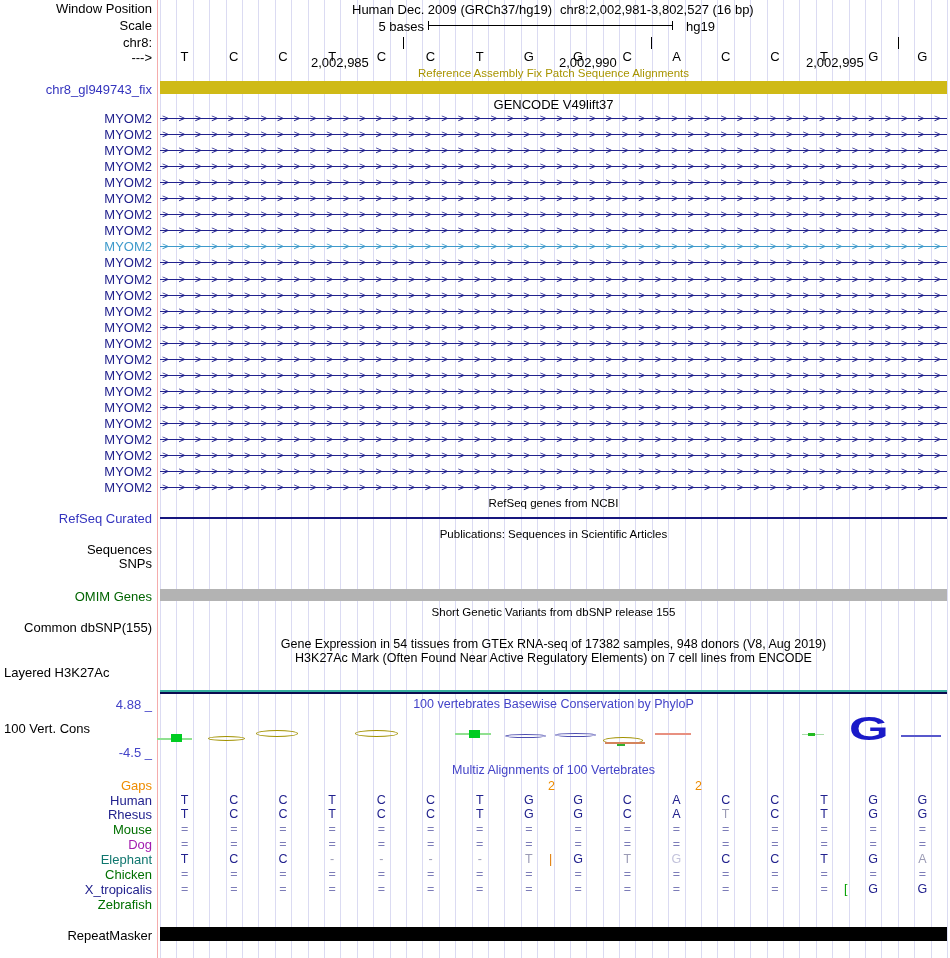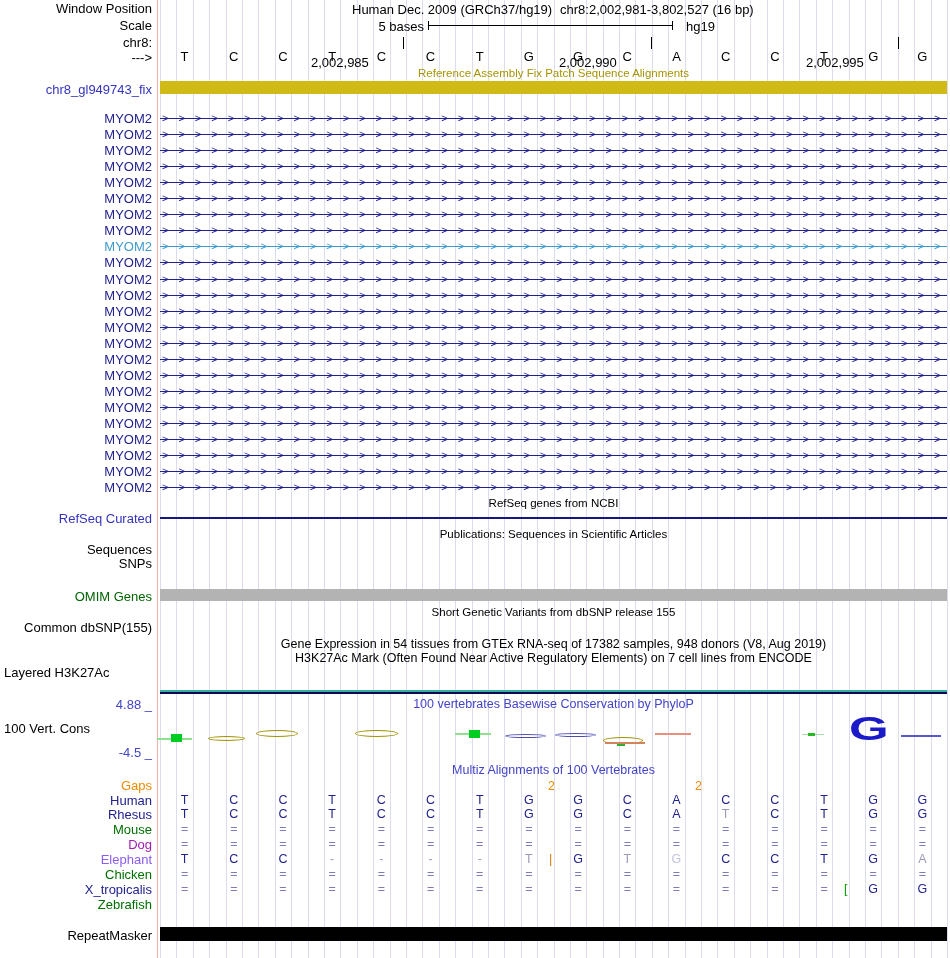--- a/index.html
+++ b/index.html
@@ -74,20 +74,21 @@
       <div class="seqb" style="left: 750.25px; top: 50px; width: 49.1875px;">C</div>
       <div class="seqb" style="left: 799.438px; top: 50px; width: 49.1875px;">T</div>
       <div class="seqb" style="left: 848.625px; top: 50px; width: 49.1875px;">G</div>
       <div class="seqb" style="left: 897.812px; top: 50px; width: 49.1875px;">G</div>
     </div>
 
   <div class="ct sm olive" style="top:67px">Reference Assembly Fix Patch Sequence Alignments</div>
   <div class="gl blue" style="top:83px">chr8_gl949743_fix</div>
   <div class="bar" style="top:81px;height:13px;background:#cfba16"></div>
 
+  <div class="ct black" style="top:98px;font-size:13px">GENCODE V49lift37</div>
   <div id="generows">
       <div class="gl" style="top: 112px; color: rgb(34, 34, 142);">MYOM2</div>
       <div class="generow" style="top: 110px; color: rgb(34, 34, 142); background-image: linear-gradient(rgb(34, 34, 142), rgb(34, 34, 142));">&gt;&gt;&gt;&gt;&gt;&gt;&gt;&gt;&gt;&gt;&gt;&gt;&gt;&gt;&gt;&gt;&gt;&gt;&gt;&gt;&gt;&gt;&gt;&gt;&gt;&gt;&gt;&gt;&gt;&gt;&gt;&gt;&gt;&gt;&gt;&gt;&gt;&gt;&gt;&gt;&gt;&gt;&gt;&gt;&gt;&gt;&gt;&gt;</div>
       <div class="gl" style="top: 128.05px; color: rgb(34, 34, 142);">MYOM2</div>
       <div class="generow" style="top: 126.05px; color: rgb(34, 34, 142); background-image: linear-gradient(rgb(34, 34, 142), rgb(34, 34, 142));">&gt;&gt;&gt;&gt;&gt;&gt;&gt;&gt;&gt;&gt;&gt;&gt;&gt;&gt;&gt;&gt;&gt;&gt;&gt;&gt;&gt;&gt;&gt;&gt;&gt;&gt;&gt;&gt;&gt;&gt;&gt;&gt;&gt;&gt;&gt;&gt;&gt;&gt;&gt;&gt;&gt;&gt;&gt;&gt;&gt;&gt;&gt;&gt;</div>
       <div class="gl" style="top: 144.1px; color: rgb(34, 34, 142);">MYOM2</div>
       <div class="generow" style="top: 142.1px; color: rgb(34, 34, 142); background-image: linear-gradient(rgb(34, 34, 142), rgb(34, 34, 142));">&gt;&gt;&gt;&gt;&gt;&gt;&gt;&gt;&gt;&gt;&gt;&gt;&gt;&gt;&gt;&gt;&gt;&gt;&gt;&gt;&gt;&gt;&gt;&gt;&gt;&gt;&gt;&gt;&gt;&gt;&gt;&gt;&gt;&gt;&gt;&gt;&gt;&gt;&gt;&gt;&gt;&gt;&gt;&gt;&gt;&gt;&gt;&gt;</div>
       <div class="gl" style="top: 160.15px; color: rgb(34, 34, 142);">MYOM2</div>
       <div class="generow" style="top: 158.15px; color: rgb(34, 34, 142); background-image: linear-gradient(rgb(34, 34, 142), rgb(34, 34, 142));">&gt;&gt;&gt;&gt;&gt;&gt;&gt;&gt;&gt;&gt;&gt;&gt;&gt;&gt;&gt;&gt;&gt;&gt;&gt;&gt;&gt;&gt;&gt;&gt;&gt;&gt;&gt;&gt;&gt;&gt;&gt;&gt;&gt;&gt;&gt;&gt;&gt;&gt;&gt;&gt;&gt;&gt;&gt;&gt;&gt;&gt;&gt;&gt;</div>
       <div class="gl" style="top: 176.2px; color: rgb(34, 34, 142);">MYOM2</div>
@@ -242,21 +243,21 @@
       <div class="acell" style="left: 455.125px; top: 837.2px; width: 49.1875px; color: rgb(124, 124, 184);">=</div>
       <div class="acell" style="left: 504.312px; top: 837.2px; width: 49.1875px; color: rgb(124, 124, 184);">=</div>
       <div class="acell" style="left: 553.5px; top: 837.2px; width: 49.1875px; color: rgb(124, 124, 184);">=</div>
       <div class="acell" style="left: 602.688px; top: 837.2px; width: 49.1875px; color: rgb(124, 124, 184);">=</div>
       <div class="acell" style="left: 651.875px; top: 837.2px; width: 49.1875px; color: rgb(124, 124, 184);">=</div>
       <div class="acell" style="left: 701.062px; top: 837.2px; width: 49.1875px; color: rgb(124, 124, 184);">=</div>
       <div class="acell" style="left: 750.25px; top: 837.2px; width: 49.1875px; color: rgb(124, 124, 184);">=</div>
       <div class="acell" style="left: 799.438px; top: 837.2px; width: 49.1875px; color: rgb(124, 124, 184);">=</div>
       <div class="acell" style="left: 848.625px; top: 837.2px; width: 49.1875px; color: rgb(124, 124, 184);">=</div>
       <div class="acell" style="left: 897.812px; top: 837.2px; width: 49.1875px; color: rgb(124, 124, 184);">=</div>
-      <div class="gl" style="top: 853.1px; color: #8b5cf6;">Elephant</div>
+      <div class="gl" style="top: 853.1px; color: #0f766e;">Elephant</div>
       <div class="acell" style="left: 160px; top: 852.1px; width: 49.1875px; color: rgb(34, 34, 142);">T</div>
       <div class="acell" style="left: 209.188px; top: 852.1px; width: 49.1875px; color: rgb(34, 34, 142);">C</div>
       <div class="acell" style="left: 258.375px; top: 852.1px; width: 49.1875px; color: rgb(34, 34, 142);">C</div>
       <div class="acell" style="left: 307.562px; top: 852.1px; width: 49.1875px; color: rgb(155, 155, 181);">-</div>
       <div class="acell" style="left: 356.75px; top: 852.1px; width: 49.1875px; color: rgb(155, 155, 181);">-</div>
       <div class="acell" style="left: 405.938px; top: 852.1px; width: 49.1875px; color: rgb(155, 155, 181);">-</div>
       <div class="acell" style="left: 455.125px; top: 852.1px; width: 49.1875px; color: rgb(155, 155, 181);">-</div>
       <div class="acell" style="left: 504.312px; top: 852.1px; width: 49.1875px; color: rgb(155, 155, 181);">T</div>
       <div class="acell" style="left: 553.5px; top: 852.1px; width: 49.1875px; color: rgb(34, 34, 142);">G</div>
       <div class="acell" style="left: 602.688px; top: 852.1px; width: 49.1875px; color: rgb(155, 155, 181);">T</div>

